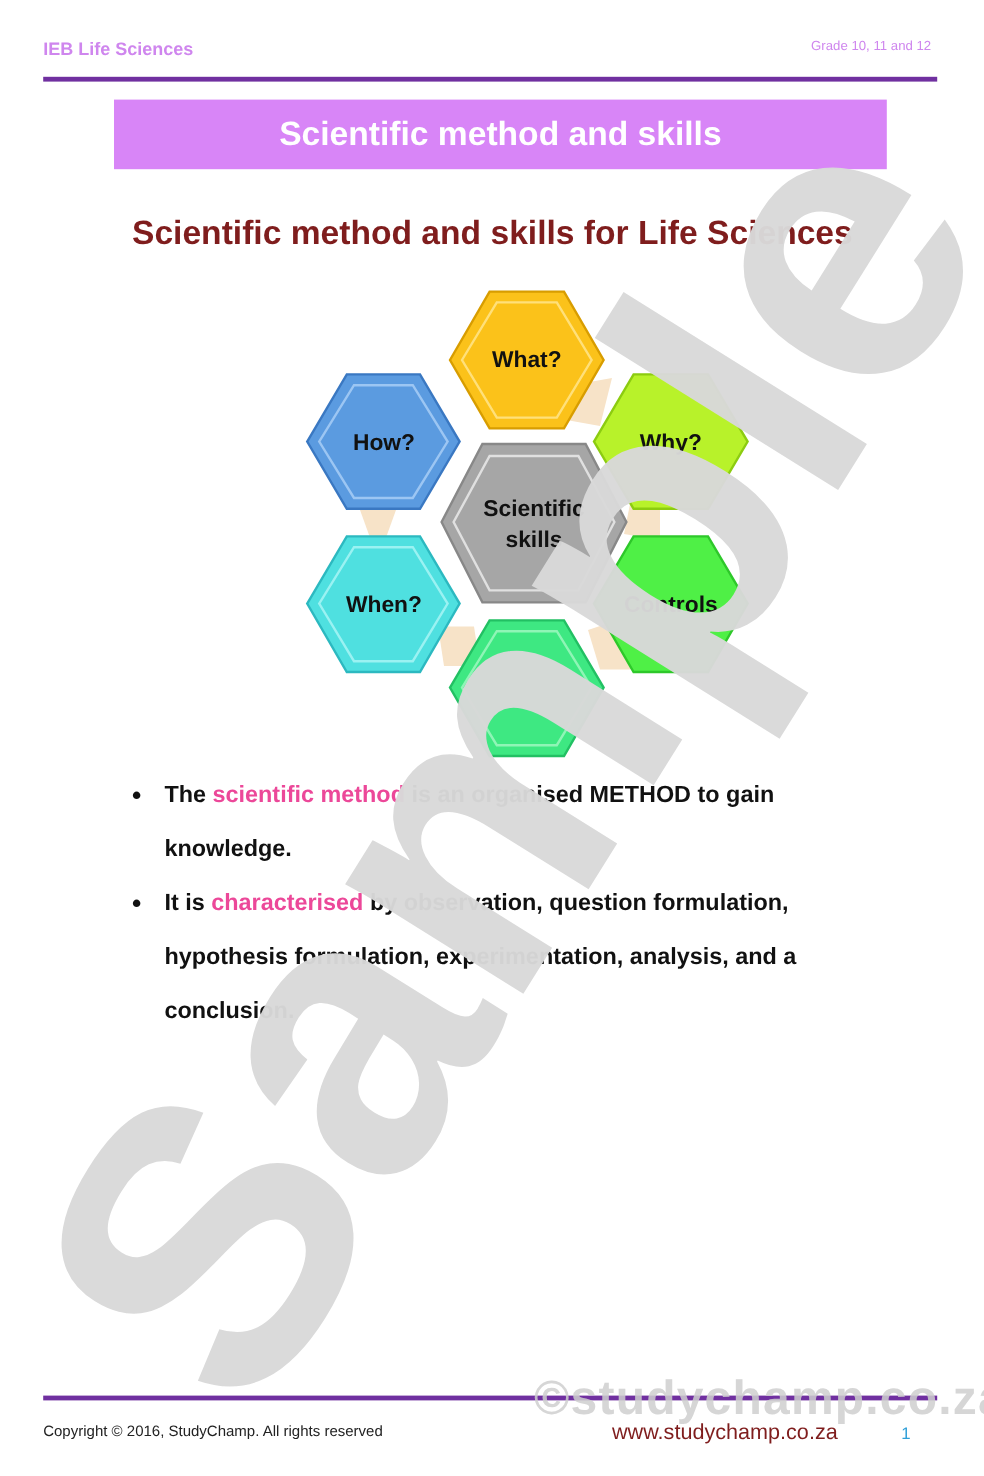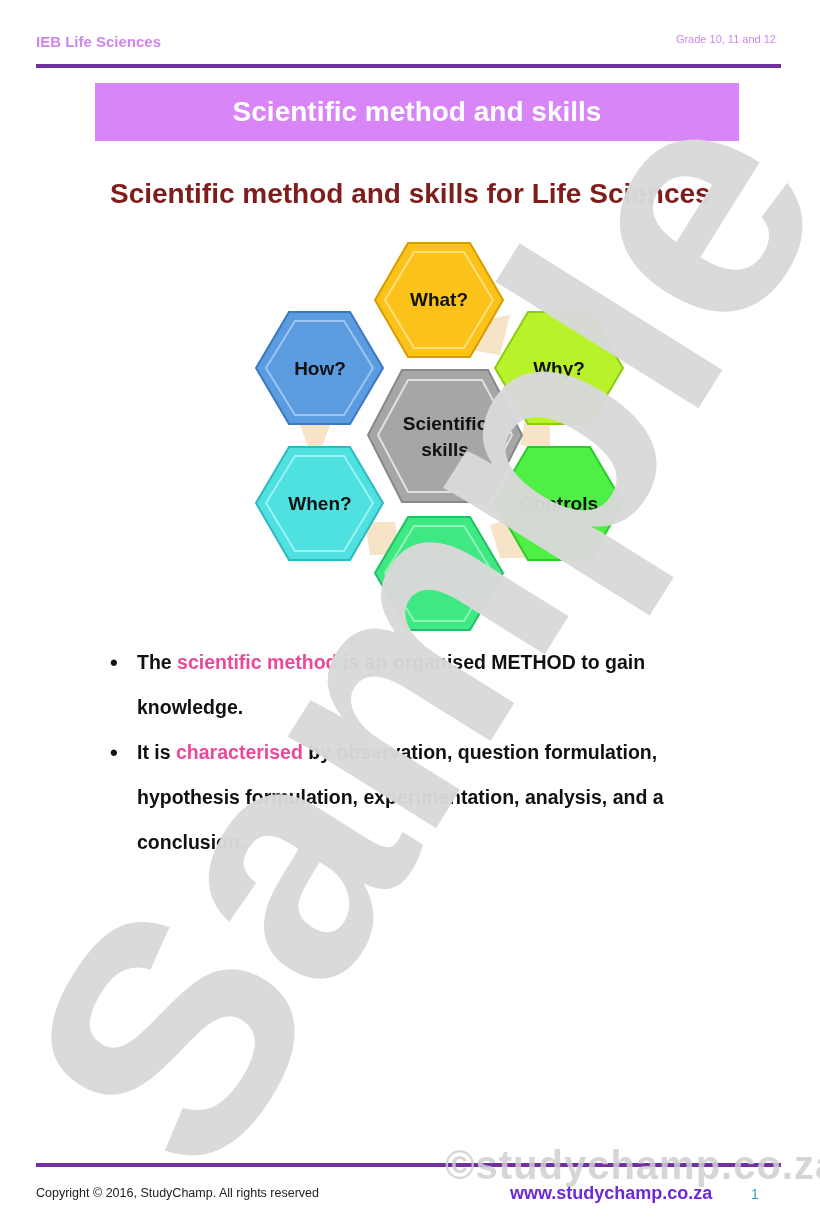--- a/index.html
+++ b/index.html
@@ -16,21 +16,21 @@
     }
     .title { position: absolute; left: 110px; top: 178px; font-size: 28px; font-weight: bold; color: #7f1d1d; white-space: nowrap; }
     .diagram { position: absolute; left: 250px; top: 240px; width: 380px; height: 400px; }
     .hex-label { font-weight: bold; font-size: 19px; fill: #111; font-family: "Liberation Sans", sans-serif; }
     ul.bullets { position: absolute; left: 110px; top: 640px; width: 630px; margin: 0; padding: 0; list-style: none; }
     ul.bullets li { position: relative; padding-left: 27px; font-size: 19.5px; font-weight: bold; line-height: 45px; color: #111; margin-bottom: 0; }
     ul.bullets li::before { content: "\2022"; position: absolute; left: 0; top: 0; font-size: 22px; }
     .red { color: #ec4899; }
     .foot-rule { position: absolute; left: 36px; top: 1163px; width: 745px; height: 4px; background: #7030a0; }
     .copyright { position: absolute; left: 36px; top: 1186px; font-size: 12.5px; color: #222; text-align: center; }
-    .site { position: absolute; left: 510px; top: 1183px; font-size: 18px; font-weight: bold; color: #6d28d9; }
+    .site { position: absolute; left: 510px; top: 1183px; font-size: 18px; font-weight: normal; color: #7f1d1d; }
     .pagenum { position: absolute; left: 751px; top: 1186px; font-size: 14px; color: #2e9fd8; }
     .wm-text { position: absolute; left: 445px; top: 1143px; font-size: 40px; font-weight: bold; color: #cfcfcf; opacity: 0.85; letter-spacing: 1px; }
     .watermark { position: absolute; left: 0; top: 0; width: 820px; height: 1230px; pointer-events: none; }
   </style>
 </head>
 <body>
 
 <div class="hdr-left">IEB Life Sciences</div>
 <div class="hdr-right">Grade 10, 11 and 12</div>
 <div class="hdr-rule"></div>

